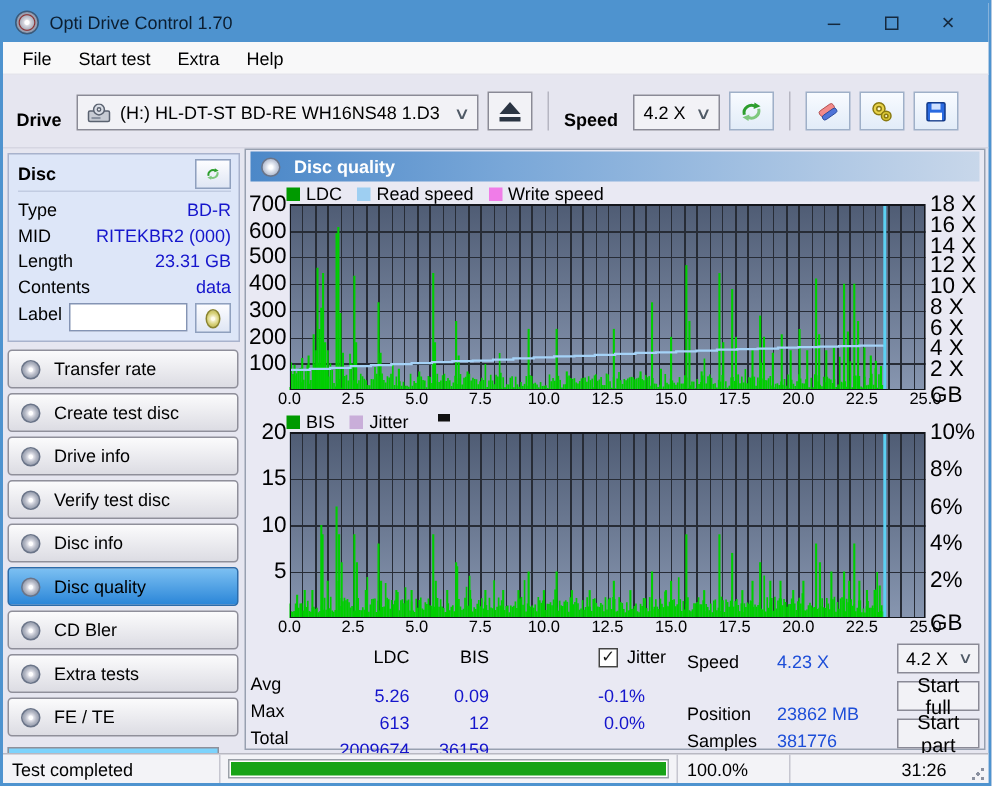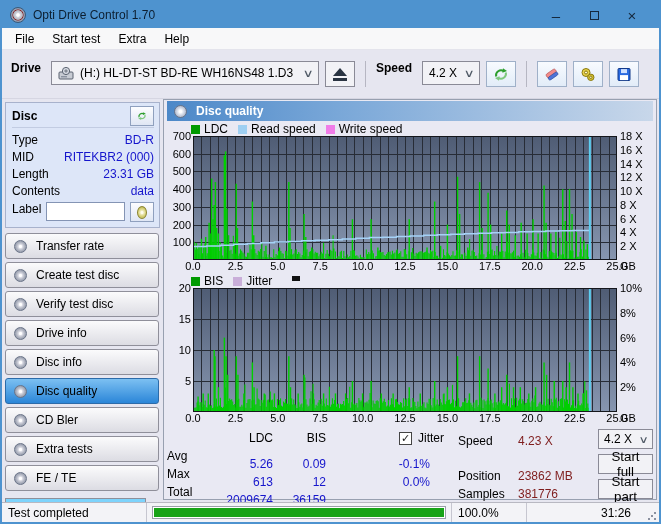--- a/index.html
+++ b/index.html
@@ -12,21 +12,21 @@
     background:radial-gradient(circle at 50% 50%, #ffffff 14%, #d8d8e0 22%, #b0b4c0 45%, #8a2a2a 52%, #9aa2b4 60%, #707a90 100%);
     border:1px solid #3a5a7a;}
   .title-text{margin-left:7px;color:#0c1e30;}
   .win-btns{margin-left:auto;display:flex;align-items:center;}
   .win-btn{width:38px;height:22px;display:flex;align-items:center;justify-content:center;color:#15293e;font-size:15px;}
   .max-glyph{width:9px;height:9px;border:1.5px solid #15293e;}
   
   .menubar{flex:0 0 22px;background:#f8f8f9;display:flex;align-items:center;padding-left:4px;border-bottom:1px solid #e4e4ec;}
   .menu-item{padding:3px 9px;}
   
-  .toolbar{flex:0 0 36px;display:flex;align-items:flex-start;padding:11px 9px;gap:6px;}
+  .toolbar{flex:0 0 36px;display:flex;align-items:flex-end;padding:11px 9px;gap:6px;}
   .tb-label{font-weight:bold;margin-right:4px;}
   .combo{height:24px;background:#f2f2f6;border:1px solid #8a8a96;display:flex;align-items:center;padding:0 6px;gap:6px;}
   .combo .chev{margin-left:auto;color:#505a66;font-size:11px;transform:scaleX(1.4);}
   .drive-combo{width:268px;}
   .speed-combo{width:58px;}
   .tb-btn{width:30px;height:26px;border:1px solid #9fb0c8;background:linear-gradient(#f8fbff,#e2ecf8);
           display:flex;align-items:center;justify-content:center;}
   .vsep{width:1px;height:26px;background:#b6b6c2;margin:0 4px;}
   .eject-glyph{display:flex;flex-direction:column;align-items:center;gap:2px;}
   .eject-tri{width:0;height:0;border-left:7px solid transparent;border-right:7px solid transparent;border-bottom:8px solid #2a3442;}
@@ -56,21 +56,21 @@
   
   .main{flex:1;margin:0 2px 2px 1px;border:1px solid #98a0b0;background:#e9e9f3;display:flex;flex-direction:column;
         padding:1px 3px 2px;min-width:0;}
   .main-hdr{flex:0 0 20px;background:linear-gradient(90deg,#4c88c8 0%,#79a7d8 35%,#c8d7ea 100%);
             display:flex;align-items:center;gap:9px;padding:0 7px;color:#fff;font-weight:bold;}
   .legend{display:flex;align-items:center;gap:10px;padding-left:24px;height:14px;margin-top:1px;}
   .legend .item{display:flex;align-items:center;gap:4px;}
   .legend .sw{width:9px;height:9px;}
   .artifact{width:8px;height:5px;background:#111;margin:-6px 0 0 10px;}
   .chart-row{display:flex;}
-  .ylab{position:relative;font-size:11px;}
+  .ylab{position:relative;font-size:15px;}
   .ylab.left{width:26px;height:124px;}
   .ylab.left span{position:absolute;right:2px;transform:translateY(-50%);white-space:nowrap;}
   .ylab.right{width:36px;height:124px;padding-left:3px;}
   .ylab.right span{position:absolute;left:3px;transform:translateY(-50%);white-space:nowrap;}
   .ylab.right .unit{top:auto;bottom:-12px;transform:none;}
   .plotwrap{flex:1;min-width:0;}
   .plot{height:124px;position:relative;}
   .plot svg{display:block;width:100%;height:100%;}
   .xlabels{position:relative;height:13px;font-size:11px;overflow:visible;}
   .xlabels span{position:absolute;transform:translateX(-50%);top:0;}
@@ -78,21 +78,21 @@
   .stats{display:flex;margin-top:4px;padding-left:0;}
   .tbl{display:grid;grid-template-columns:36px 70px 53px 118px;grid-auto-rows:18px;align-items:center;}
   .tbl .rl{text-align:left;}
   .tbl .hd{text-align:right;}
   .tbl .num{text-align:right;color:#1515cc;margin-top:16px;}
   .tbl .num.pad{padding-right:14px;}
   .jit-cell{display:flex;align-items:center;justify-content:flex-end;gap:6px;}
   .cb{width:13px;height:13px;border:1px solid #444;background:#fff;display:flex;align-items:center;justify-content:center;
       font-size:11px;color:#1a1a1a;line-height:1;}
   .mid-grid{margin-left:14px;display:grid;grid-template-columns:60px 78px;grid-template-rows:24px 14px 18px 18px;align-items:center;}
-  .mid-grid .v{color:#7f1d1d;}
+  .mid-grid .v{color:#1d4ed8;}
   .right-stack{margin-left:2px;display:flex;flex-direction:column;width:78px;}
   .sel{height:20px;border:1px solid #8a8a96;background:#f2f2f6;display:flex;align-items:center;padding:0 5px;}
   .sel .chev{margin-left:auto;color:#505a66;font-size:10px;transform:scaleX(1.4);}
   .act-btn{height:20px;margin-top:5px;border:1px solid #8a8a96;background:#f2f2f6;
            display:flex;align-items:center;justify-content:center;}
   
   .statusbar{flex:0 0 20px;background:#f3f3f7;border-top:1px solid #b8b8c2;display:flex;align-items:center;font-size:12px;}
   .sb-cell{height:100%;display:flex;align-items:center;border-right:1px solid #c6c6d0;padding:0 6px;}
   .sb-text{width:145px;}
   .sb-bar{width:305px;padding:2px 5px;}
@@ -231,25 +231,25 @@
       <div class="nav-btn">
           <span class="cd s13"></span>
           <span>Transfer rate</span>
         </div>
       <div class="nav-btn">
           <span class="cd s13"></span>
           <span>Create test disc</span>
         </div>
       <div class="nav-btn">
           <span class="cd s13"></span>
-          <span>Verify test disc</span>
+          <span>Drive info</span>
         </div>
       <div class="nav-btn">
           <span class="cd s13"></span>
-          <span>Drive info</span>
+          <span>Verify test disc</span>
         </div>
       <div class="nav-btn">
           <span class="cd s13"></span>
           <span>Disc info</span>
         </div>
       <div class="nav-btn selected">
           <span class="cd s13"></span>
           <span>Disc quality</span>
         </div>
       <div class="nav-btn">

